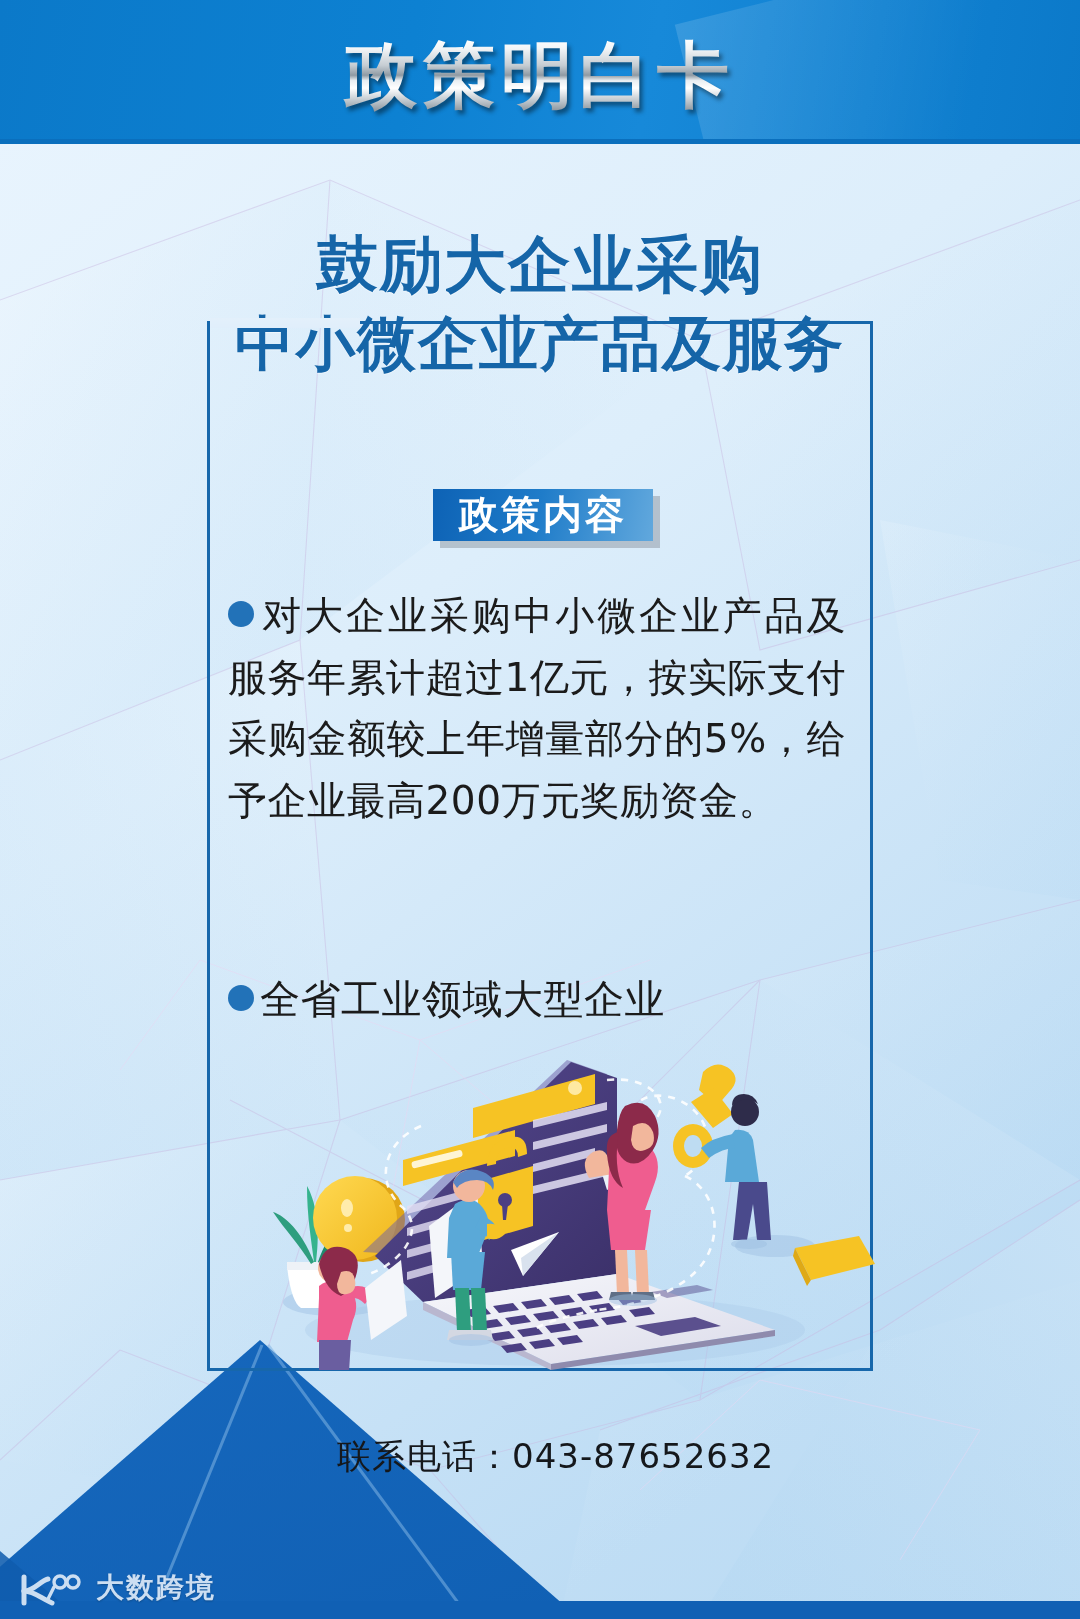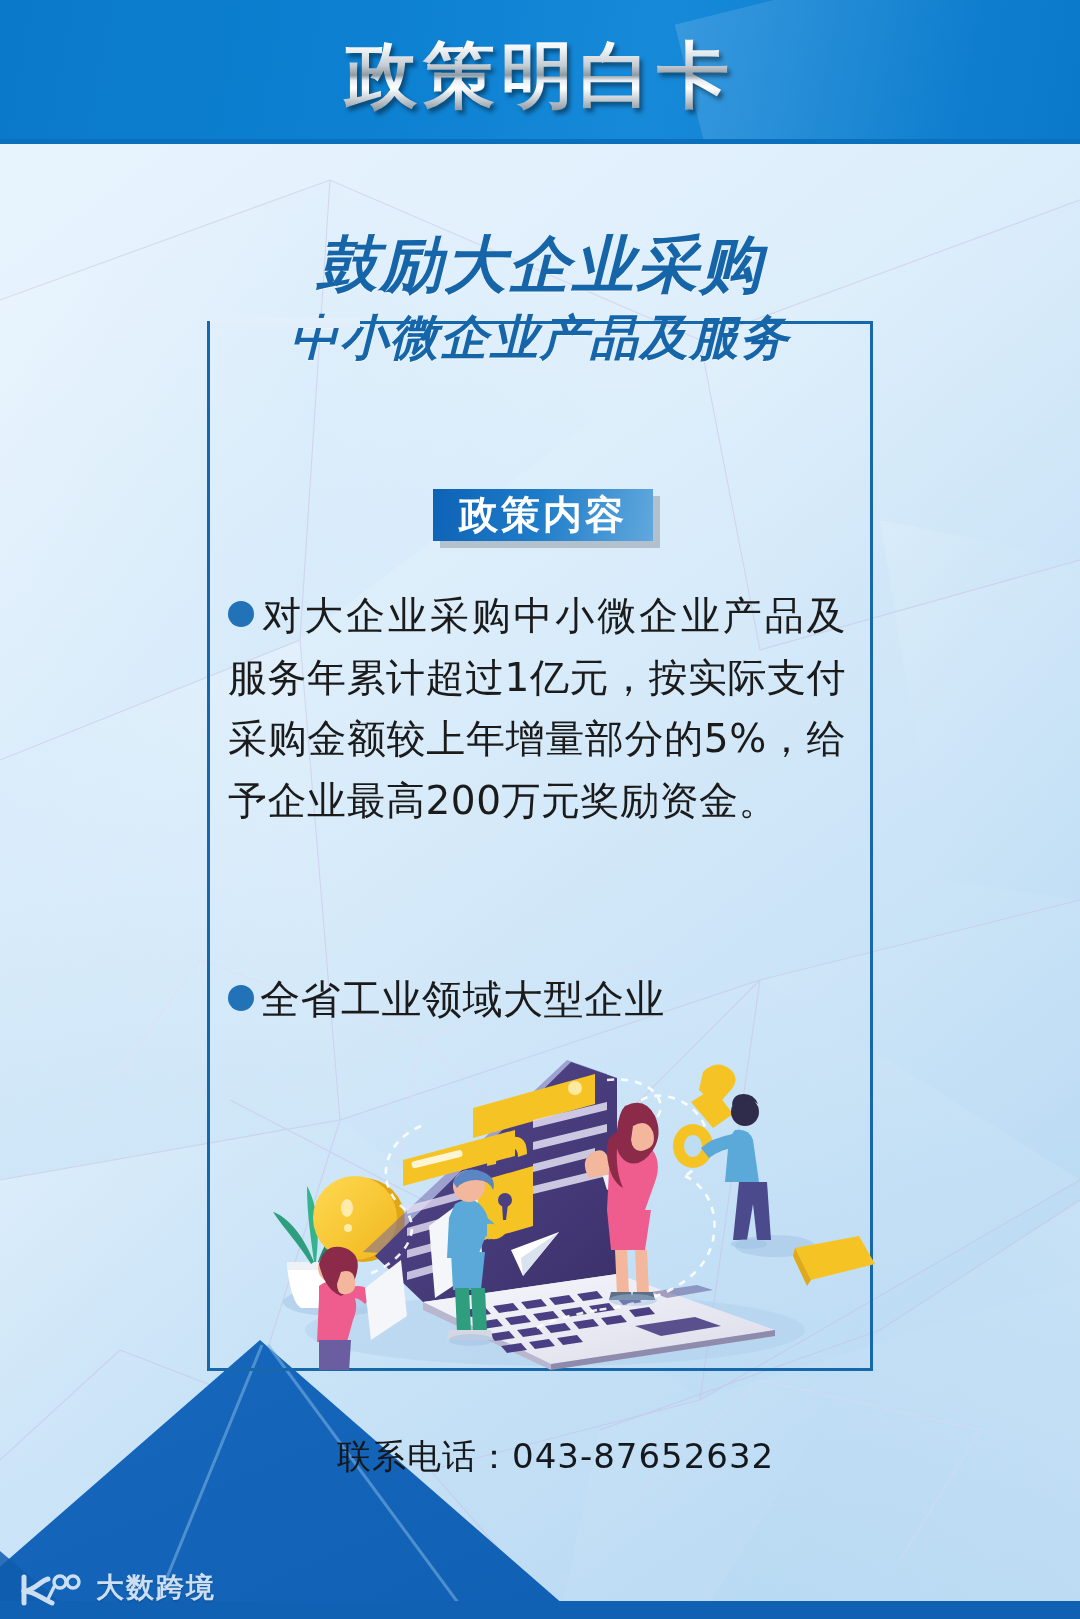--- a/index.html
+++ b/index.html
@@ -49,24 +49,23 @@
 
   
   .title-wrap { position:absolute; left:0; top:228px; width:1080px; text-align:center; }
   .title-line {
     font-family:"DejaVu Serif","Liberation Serif",serif;
     font-weight:bold;
     color:#1565a8;
     letter-spacing:2px;
     line-height:1.18;
     text-shadow:0 1px 1px rgba(255,255,255,.55);
-    font-style:italic;
   }
   .title-1 { font-size:62px; }
-  .title-2 { font-size:48px; margin-top:8px; }
+  .title-2 { font-size:59px; margin-top:8px; }
 
   
   .frame {
     position:absolute; left:207px; top:321px;
     width:666px; height:1050px;
     border:3px solid #1767ab;
   }
   .frame-mask-l {
     position:absolute; left:210px; top:318px; width:150px; height:10px;
     background:linear-gradient(180deg,#e3f0fb,#e0eefb);

